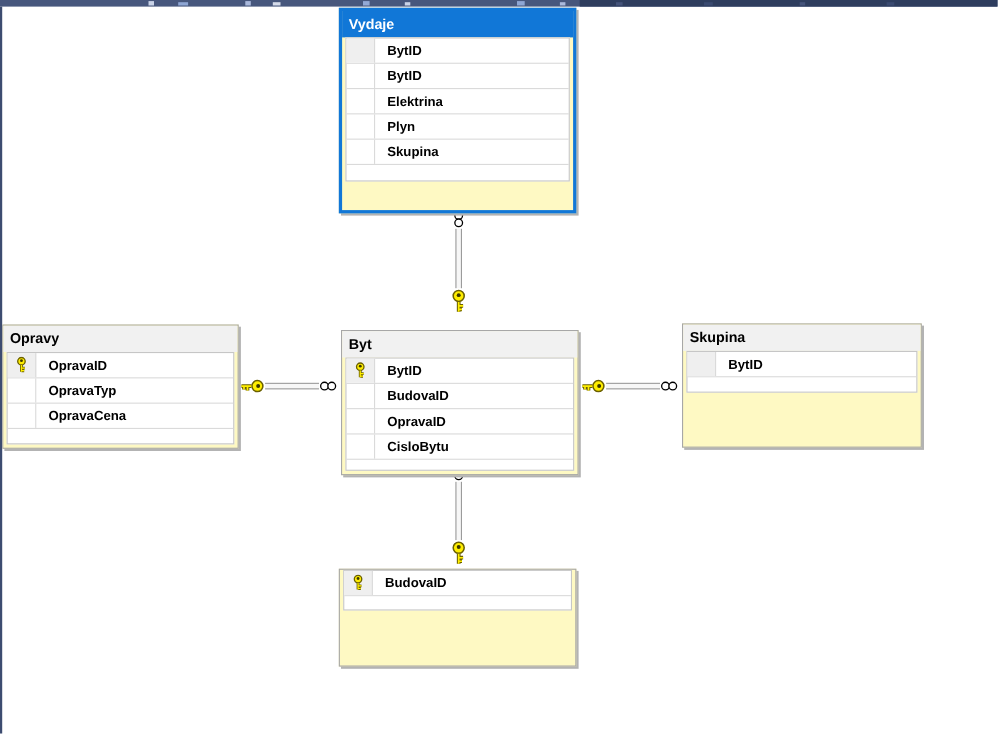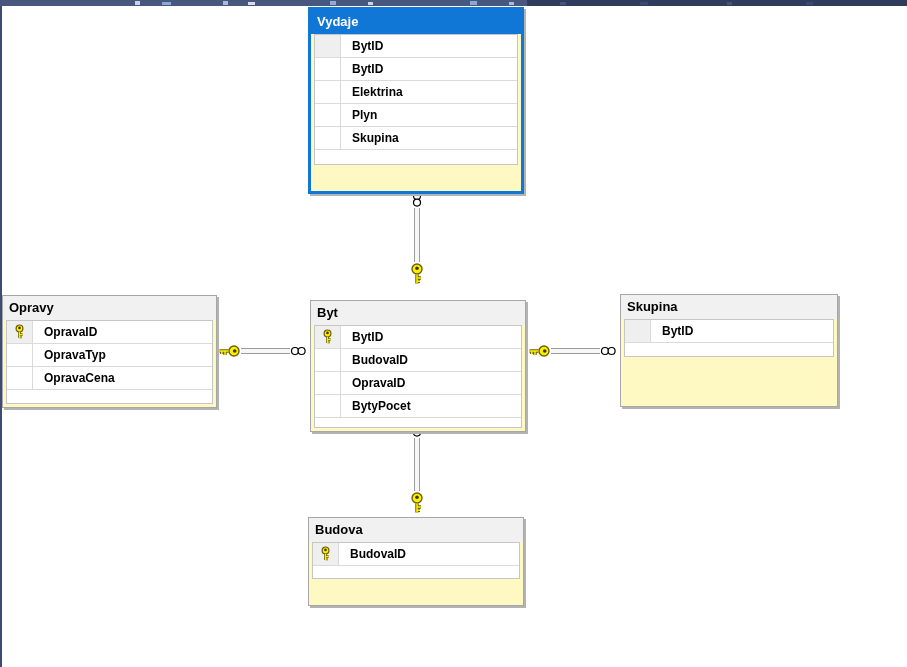--- a/index.html
+++ b/index.html
@@ -192,39 +192,38 @@
     <div class="trow">
       <div class="tsel"></div>
       <div class="tfield">BudovaID</div>
     </div>
     <div class="trow">
       <div class="tsel"></div>
       <div class="tfield">OpravaID</div>
     </div>
     <div class="trow">
       <div class="tsel"></div>
-      <div class="tfield">BytyPocet</div>
+      <div class="tfield">CisloBytu</div>
     </div>
     <div class="trow blank" style="height:9px"></div>
   </div>
 </div>
 
 <div class="dtable" style="left:620px;top:294px;width:218px;height:113px">
   <div class="thead">Skupina</div>
   <div class="tgrid">
     <div class="trow">
       <div class="tsel"></div>
       <div class="tfield">BytID</div>
     </div>
     <div class="trow blank" style="height:13px"></div>
   </div>
 </div>
 
 <div class="dtable" style="left:308px;top:517px;width:216px;height:89px">
-  <div class="thead">Budova</div>
   <div class="tgrid">
     <div class="trow">
       <div class="tsel">
         <svg class="pk" viewBox="0 0 13 16">
             <use href="#g-pk"></use>
           </svg>
       </div>
       <div class="tfield">BudovaID</div>
     </div>
     <div class="trow blank" style="height:12px"></div>

